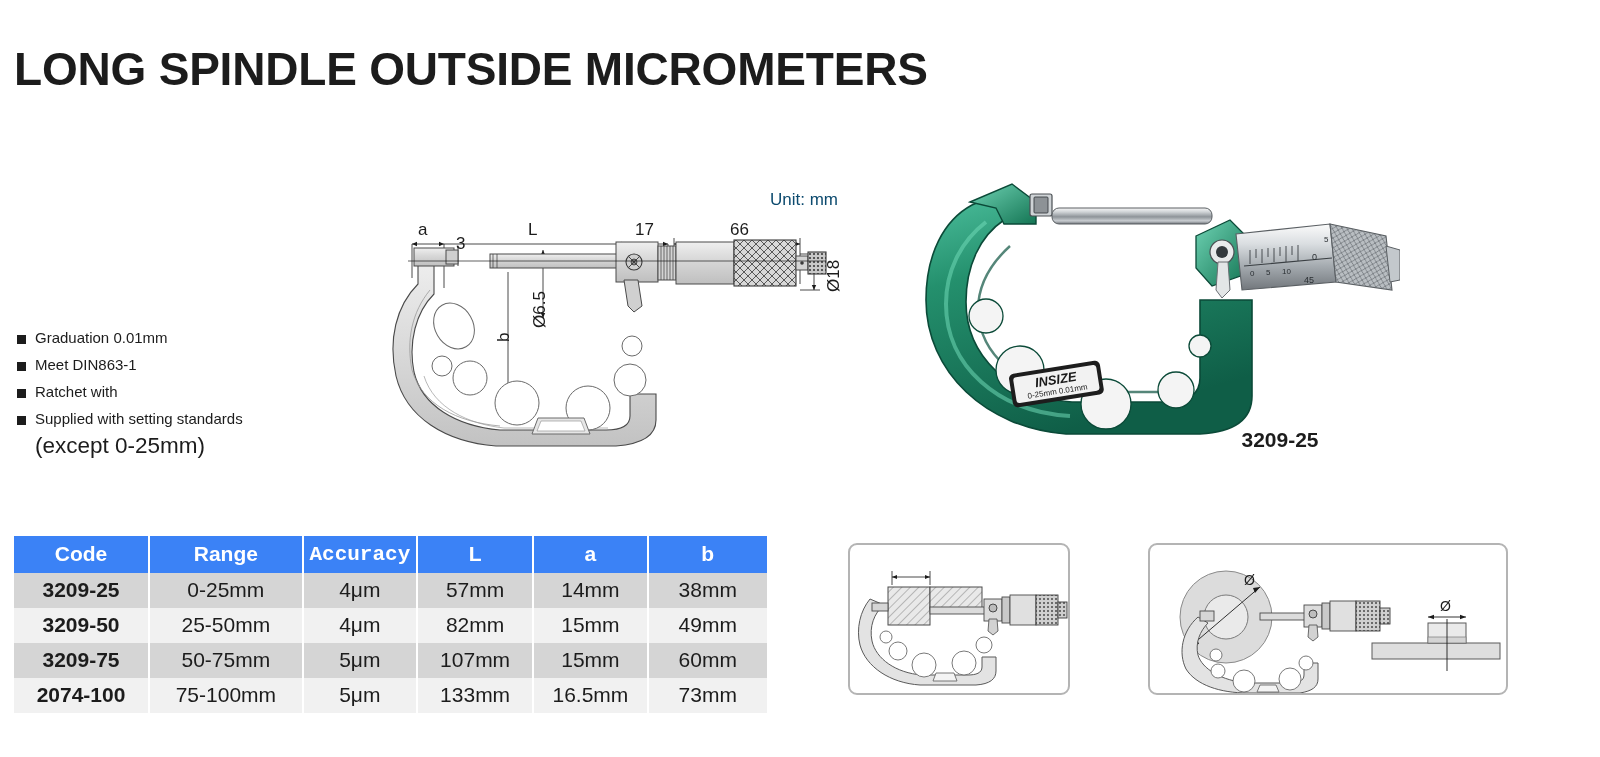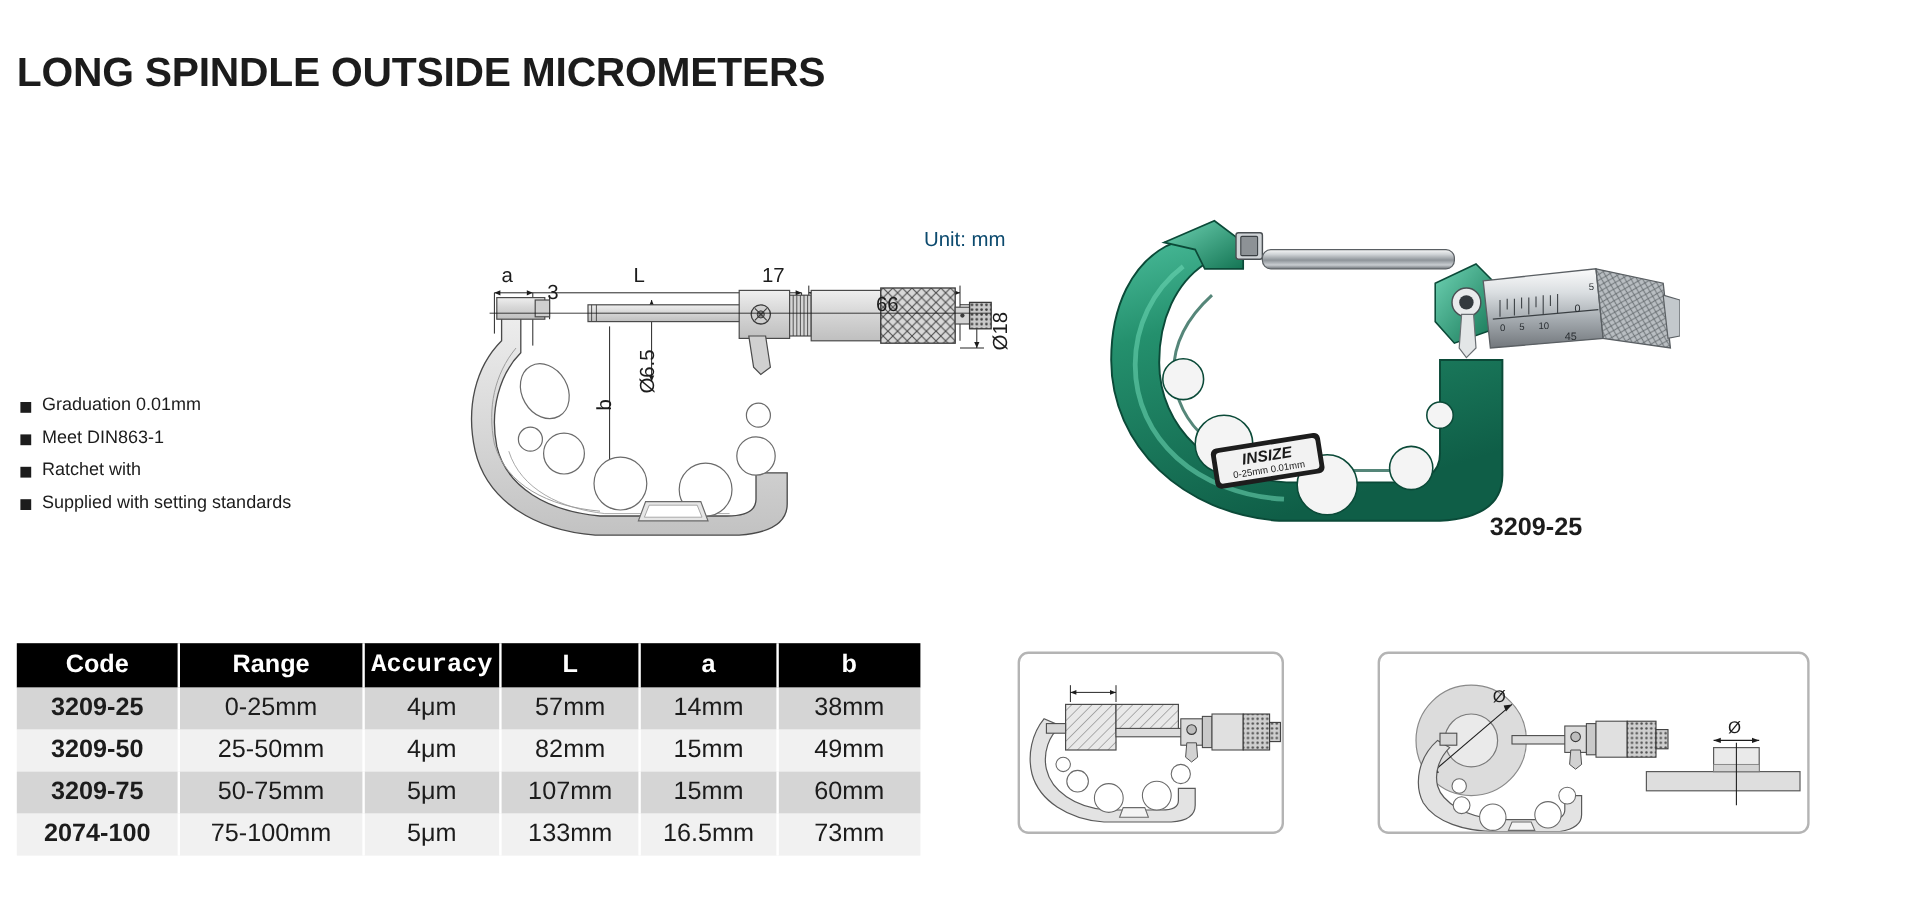--- a/index.html
+++ b/index.html
@@ -8,41 +8,41 @@
     background: #ffffff;
     font-family: "Liberation Sans", sans-serif;
     color: #1a1a1a;
     overflow: hidden;
   }
   #page { position: relative; width: 1600px; height: 757px; }
 
   
   #page-title {
     position: absolute; left: 14px; top: 42px;
-    font-size: 34px; font-weight: bold; letter-spacing: -0.2px;
+    font-size: 46px; font-weight: bold; letter-spacing: -0.2px;
     color: #1c1c1c; white-space: nowrap;
   }
 
   
   #features { position: absolute; left: 14px; top: 325px; width: 420px; }
   .feature-row { display: flex; align-items: flex-start; margin-bottom: 1px; }
   .bullet-sq {
     width: 9px; height: 9px; background: #1c1c1c;
     margin: 10px 9px 0 3px; flex: none;
   }
   .feature-text { font-size: 15px; line-height: 26px; color: #1c1c1c; }
   .feature-sub { font-size: 22.5px; line-height: 26px; color: #1c1c1c; padding-left: 21px; }
 
   
   #spec-table {
     position: absolute; left: 14px; top: 536px;
     width: 753px; border-collapse: collapse;
   }
   #spec-table th {
-    background: #000000; color: #ffffff;
+    background: #3b82f6; color: #ffffff;
     font-size: 21px; font-weight: bold; text-align: center;
     padding: 6px 0 7px; border-right: 2px solid #ffffff;
   }
   #spec-table th:last-child { border-right: none; }
   #spec-table td {
     font-size: 21px; text-align: center; padding: 5px 0 6px;
     border-right: 2px solid #ffffff; color: #1c1c1c;
   }
   #spec-table td:last-child { border-right: none; }
   #spec-table td.code-cell { font-weight: bold; text-align: center; }
@@ -90,20 +90,21 @@
       <span class="feature-text">Meet DIN863-1</span>
     </div>
     <div class="feature-row">
       <span class="bullet-sq"></span>
       <span class="feature-text">Ratchet with</span>
     </div>
     <div class="feature-row">
       <span class="bullet-sq"></span>
       <span class="feature-text">Supplied with setting standards</span>
     </div>
+    <div class="feature-sub">(except 0-25mm)</div>
   </div>
 
   <table id="spec-table">
     <thead>
       <tr>
         <th class="col-code">Code</th>
         <th class="col-range">Range</th>
         <th class="col-acc">Accuracy</th>
         <th class="col-l">L</th>
         <th class="col-a">a</th>
@@ -264,21 +265,21 @@
       <circle cx="422" cy="83" r="1.8" fill="#3a3a3a"></circle>
       <rect x="428" y="72" width="18" height="22" fill="url(#knurlS)" stroke="#3a3a3a" stroke-width="1.1"></rect>
 
       <line x1="28" y1="81" x2="446" y2="81" stroke="#1c1c1c" stroke-width="0.7"></line>
     </svg>
 
     <div class="dim-text" style="left:38px;  top:40px;">a</div>
     <div class="dim-text" style="left:76px;  top:54px;">3</div>
     <div class="dim-text" style="left:148px; top:40px;">L</div>
     <div class="dim-text" style="left:255px; top:40px;">17</div>
-    <div class="dim-text" style="left:350px; top:40px;margin-top:24px;">66</div>
+    <div class="dim-text" style="left:350px; top:40px;">66</div>
     <div class="dim-text dim-vert" style="left:444px; top:112px;">Ø18</div>
     <div class="dim-text dim-vert" style="left:150px; top:148px;">Ø6.5</div>
     <div class="dim-text dim-vert" style="left:114px; top:162px;">b</div>
   </div>
 
   <div id="product-photo">
     <svg width="500" height="290" viewBox="0 0 500 290">
       <defs>
         <linearGradient id="grnG" x1="0" y1="0" x2="0.4" y2="1">
           <stop offset="0%" stop-color="#4fc2a0"></stop>

